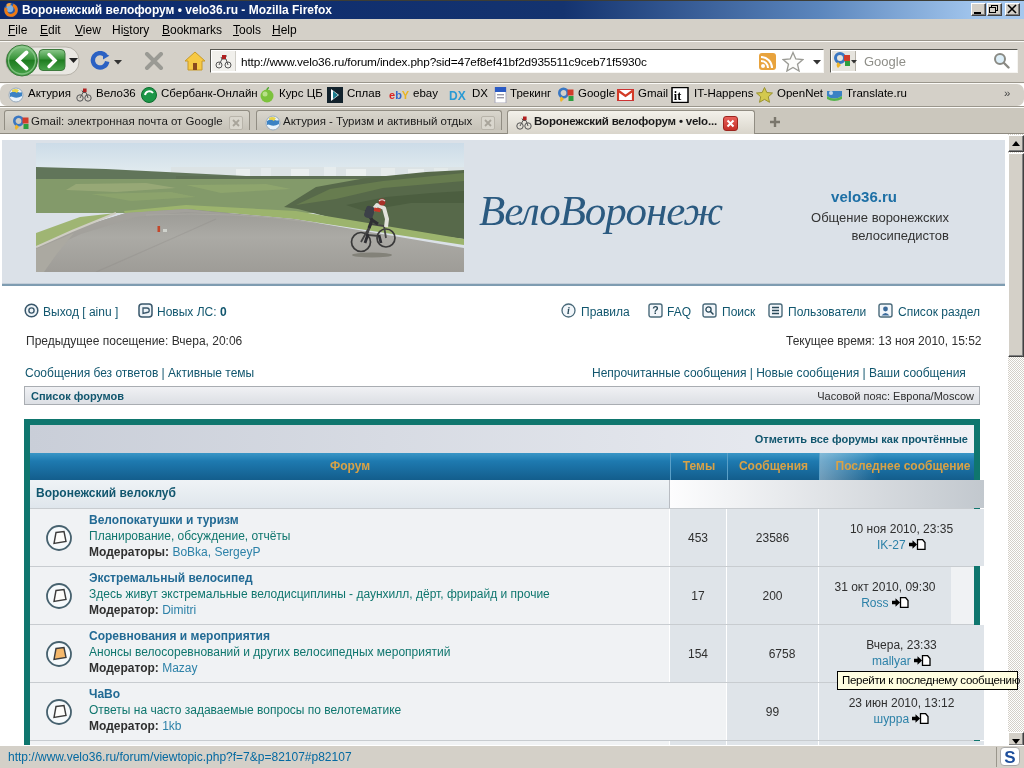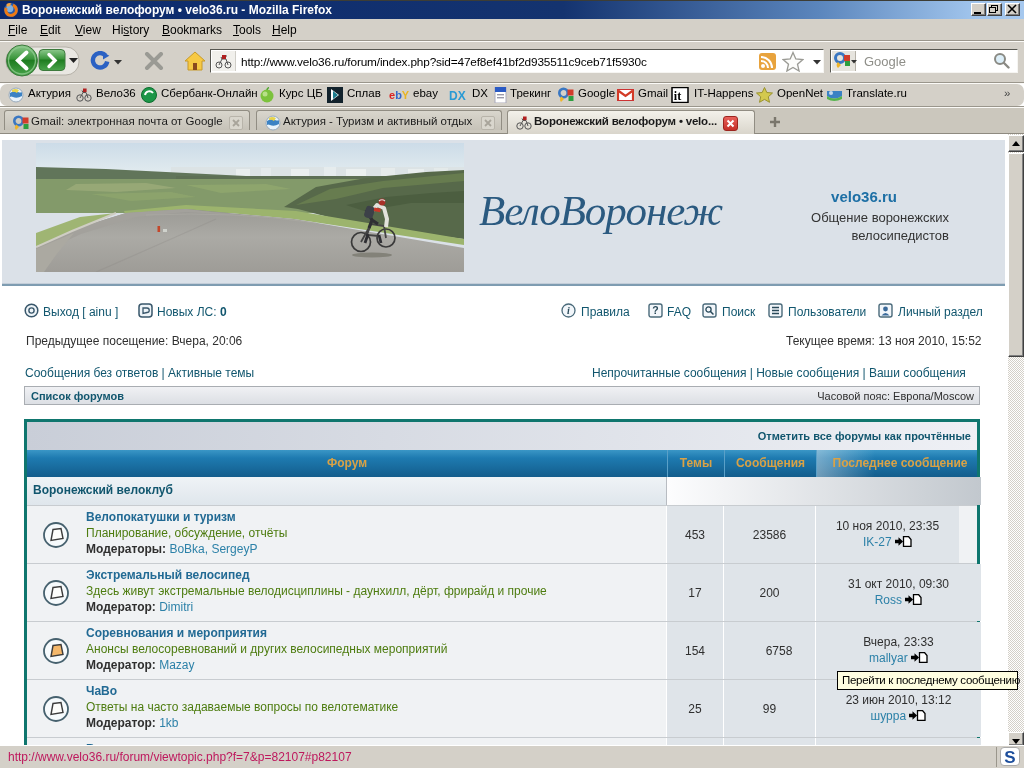--- a/index.html
+++ b/index.html
@@ -54,29 +54,29 @@
 .dk { color:#2f2f2f; }
 
 
 .row1 { position:absolute; font-size:12px; }
 
 
 .lbar { position:absolute; left:24px; width:956px; height:19px; background:linear-gradient(#f0f1f4,#dcdfe4);
   border:1px solid #a9adb2; font-size:11px; }
 
 
-#ftable { position:absolute; left:24px; top:285px; width:956px; border:3px solid #0f766e; }
+#ftable { position:absolute; left:24px; top:285px; width:956px; border:6px solid #0f766e; }
 .thead { height:28px; background:linear-gradient(90deg,#c9ced8,#eef0f5); position:relative; }
 .bluehdr { height:27px; background:linear-gradient(#3a96c6 0%,#1e7ab0 30%,#135d8c 100%); position:relative; }
 .bluehdr .col { position:absolute; top:0; height:27px; color:#d9a246; font-weight:bold; font-size:12px;
   text-align:center; line-height:27px; }
 .catrow { height:28px; background:linear-gradient(#eff3f6,#dfe6ec); position:relative; }
 .frow { height:58px; position:relative; border-top:1px solid #c8ccd0; background:#f0f2f4; }
 .frow .ftitle { position:absolute; left:59px; top:4px; font-size:12px; font-weight:bold; color:#226a94; }
-.frow .fdesc { position:absolute; left:59px; top:20px; font-size:12px; color:#4d7c0f; }
+.frow .fdesc { position:absolute; left:59px; top:20px; font-size:12px; color:#0f766e; }
 .frow .fmod { position:absolute; left:59px; top:36px; font-size:12px; color:#2f2f2f; font-weight:bold; }
 .fmod a { font-weight:normal; }
 .cell-num { position:absolute; top:0; height:100%; background:#dfe4e9; border-left:1px solid #fff;
   font-size:12px; color:#2f2f2f; text-align:center; }
 a { text-decoration:none; }
 </style>
 </head>
 <body>
 
 <div class="abs" id="titlebar"></div>
@@ -395,21 +395,21 @@
   <svg class="abs" style="left:768px;top:169px;" width="15" height="15" viewBox="0 0 15 15">
       <rect x="1" y="1" width="13" height="13" rx="2" fill="#f2f6fa" stroke="#4a6a7a" stroke-width="1.4"></rect>
       <path d="M4 4.5 h7 M4 7.5 h7 M4 10.5 h7" stroke="#2a4a5a" stroke-width="1.3"></path>
     </svg>
   <div class="row1 c1" style="left:788px;top:171px;">Пользователи</div>
   <svg class="abs" style="left:878px;top:169px;" width="15" height="15" viewBox="0 0 15 15">
       <rect x="1" y="1" width="13" height="13" rx="2" fill="#f2f6fa" stroke="#4a6a7a" stroke-width="1.4"></rect>
       <circle cx="7.5" cy="6" r="2.4" fill="#3a6a9a"></circle>
       <path d="M3.5 12.5 q4-5 8 0 z" fill="#3a6a9a"></path>
     </svg>
-  <div class="row1 c1" style="left:898px;top:171px;">Личный раздел</div>
+  <div class="row1 c1" style="left:898px;top:171px;">Список раздел</div>
 
   <div class="row1 dk" style="left:26px;top:200px;">Предыдущее посещение: Вчера, 20:06</div>
   <div class="row1 dk" style="left:786px;top:200px;">Текущее время: 13 ноя 2010, 15:52</div>
 
   <div class="row1 c1" style="left:25px;top:232px;">Сообщения без ответов | Активные темы</div>
   <div class="row1 c1" style="left:592px;top:232px;">Непрочитанные сообщения | Новые сообщения | Ваши сообщения</div>
 
   <div class="lbar" style="top:252px;">
     <b class="c1" style="position:absolute;left:6px;top:3px;font-size:11px;">Список форумов</b>
     <span class="dk" style="position:absolute;right:5px;top:3px;font-size:11px;">Часовой пояс: Европа/Moscow</span>
@@ -433,40 +433,40 @@
     <div class="frow">
       <svg class="ficon" style="position:absolute;left:15px;top:15px;" width="28" height="28" viewBox="0 0 28 28">
           <circle cx="14" cy="14" r="12" fill="#f6fafc" stroke="#46616e" stroke-width="1.8"></circle>
           <path d="M11 8.5 L19 7.5 L21 17.5 L9 19.5 Z" fill="#fdfdfb" stroke="#3c3c3c" stroke-width="1.4"></path>
         </svg>
       <div class="ftitle">Велопокатушки и туризм</div>
       <div class="fdesc">Планирование, обсуждение, отчёты</div>
       <div class="fmod">Модераторы: <a class="c2">BoBka, SergeyP</a></div>
       <div class="cell-num" style="left:639px;width:57px;line-height:58px;">453</div>
       <div class="cell-num" style="left:696px;width:92px;line-height:58px;">23586</div>
-      <div class="cell-num" style="left:788px;width:144px;">
+      <div class="cell-num" style="left:788px;width:166px;">
           <div style="margin-top:13px;">10 ноя 2010, 23:35</div>
           <div style="margin-top:2px;"><a class="c2">IK-27</a> <svg width="17" height="11" viewBox="0 0 17 11" style="vertical-align:-1px;">
               <path d="M0 3.8 h3.5 v-2.6 l4.6 4.3 -4.6 4.3 v-2.6 h-3.5 z" fill="#000"></path>
               <path d="M8.5 0.5 h5 l2.5 3 v7 h-7.5 z" fill="#fff" stroke="#000" stroke-width="1.3"></path>
             </svg></div>
         </div>
     </div>
 
     <div class="frow">
       <svg class="ficon" style="position:absolute;left:15px;top:15px;" width="28" height="28" viewBox="0 0 28 28">
           <circle cx="14" cy="14" r="12" fill="#f6fafc" stroke="#46616e" stroke-width="1.8"></circle>
           <path d="M11 8.5 L19 7.5 L21 17.5 L9 19.5 Z" fill="#fdfdfb" stroke="#3c3c3c" stroke-width="1.4"></path>
         </svg>
       <div class="ftitle">Экстремальный велосипед</div>
       <div class="fdesc">Здесь живут экстремальные велодисциплины - даунхилл, дёрт, фрирайд и прочие</div>
       <div class="fmod">Модератор: <a class="c2">Dimitri</a></div>
       <div class="cell-num" style="left:639px;width:57px;line-height:58px;">17</div>
       <div class="cell-num" style="left:696px;width:92px;line-height:58px;">200</div>
-      <div class="cell-num" style="left:788px;width:166px;">
+      <div class="cell-num" style="left:788px;width:133px;">
           <div style="margin-top:13px;">31 окт 2010, 09:30</div>
           <div style="margin-top:2px;"><a class="c2">Ross</a> <svg width="17" height="11" viewBox="0 0 17 11" style="vertical-align:-1px;">
               <path d="M0 3.8 h3.5 v-2.6 l4.6 4.3 -4.6 4.3 v-2.6 h-3.5 z" fill="#000"></path>
               <path d="M8.5 0.5 h5 l2.5 3 v7 h-7.5 z" fill="#fff" stroke="#000" stroke-width="1.3"></path>
             </svg></div>
         </div>
     </div>
 
     <div class="frow">
       <svg class="ficon" style="position:absolute;left:15px;top:15px;" width="28" height="28" viewBox="0 0 28 28">
@@ -488,21 +488,20 @@
     </div>
 
     <div class="frow">
       <svg class="ficon" style="position:absolute;left:15px;top:15px;" width="28" height="28" viewBox="0 0 28 28">
           <circle cx="14" cy="14" r="12" fill="#f6fafc" stroke="#46616e" stroke-width="1.8"></circle>
           <path d="M11 8.5 L19 7.5 L21 17.5 L9 19.5 Z" fill="#fdfdfb" stroke="#3c3c3c" stroke-width="1.4"></path>
         </svg>
       <div class="ftitle">ЧаВо</div>
       <div class="fdesc">Ответы на часто задаваемые вопросы по велотематике</div>
       <div class="fmod">Модератор: <a class="c2">1kb</a></div>
-      <div class="cell-num" style="left:639px;width:57px;line-height:58px;">25</div>
       <div class="cell-num" style="left:696px;width:92px;line-height:58px;">99</div>
       <div class="cell-num" style="left:788px;width:166px;">
           <div style="margin-top:13px;">23 июн 2010, 13:12</div>
           <div style="margin-top:2px;"><a class="c2">шурра</a> <svg width="17" height="11" viewBox="0 0 17 11" style="vertical-align:-1px;">
               <path d="M0 3.8 h3.5 v-2.6 l4.6 4.3 -4.6 4.3 v-2.6 h-3.5 z" fill="#000"></path>
               <path d="M8.5 0.5 h5 l2.5 3 v7 h-7.5 z" fill="#fff" stroke="#000" stroke-width="1.3"></path>
             </svg></div>
         </div>
     </div>
 
@@ -519,21 +518,21 @@
 <div class="abs" style="left:1008px;top:134px;width:16px;height:612px;background:conic-gradient(#fff 25%,#d4d0c8 0 50%,#fff 0 75%,#d4d0c8 0) 0 0/2px 2px;"></div>
 <div class="abs" style="left:1008px;top:135px;width:16px;height:17px;background:#d4d0c8;border:1px solid;border-color:#fff #404040 #404040 #fff;box-shadow:inset -1px -1px 0 #808080;"><svg width="14" height="15">
       <path d="M7 5 L11 10 H3 Z" fill="#000"></path>
     </svg></div>
 <div class="abs" style="left:1008px;top:153px;width:16px;height:204px;background:#d4d0c8;border:1px solid;border-color:#fff #404040 #404040 #fff;box-shadow:inset -1px -1px 0 #808080;"></div>
 <div class="abs" style="left:1008px;top:732px;width:16px;height:14px;background:#d4d0c8;border:1px solid;border-color:#fff #404040 #404040 #fff;box-shadow:inset -1px -1px 0 #808080;"><svg width="14" height="12">
       <path d="M7 9 L11 4 H3 Z" fill="#000"></path>
     </svg></div>
 
 <div class="abs" style="left:0;top:745px;width:1024px;height:23px;background:#d4d0c8;border-top:1px solid #fff;">
-  <span style="position:absolute;left:8px;top:4px;font-size:12px;color:#be185d;">http://www.velo36.ru/forum/viewtopic.php?f=7&amp;p=82107#p82107</span>
+  <span style="position:absolute;left:8px;top:4px;font-size:12px;color:#0369a1;">http://www.velo36.ru/forum/viewtopic.php?f=7&amp;p=82107#p82107</span>
   <div style="position:absolute;left:996px;top:1px;width:25px;height:20px;border-left:1px solid #9a968c;">
       <div style="position:absolute;left:3px;top:0;width:20px;height:19px;background:#fff;border-radius:4px;border:1px solid #aaa;"><svg width="18" height="17" viewBox="0 0 18 17">
           <text x="9" y="14.5" text-anchor="middle" font-size="17" font-weight="bold" fill="#1d4e9c" font-family="Liberation Sans">S</text>
         </svg></div>
     </div>
 </div>
 
 <div class="abs" style="left:837px;top:671px;width:181px;height:19px;background:#fffee1;border:1px solid #000;font-size:11.5px;letter-spacing:-0.3px;color:#000;padding:2px 0 0 4px;z-index:50;white-space:nowrap;">Перейти к последнему сообщению</div>
 
 </body></html>

